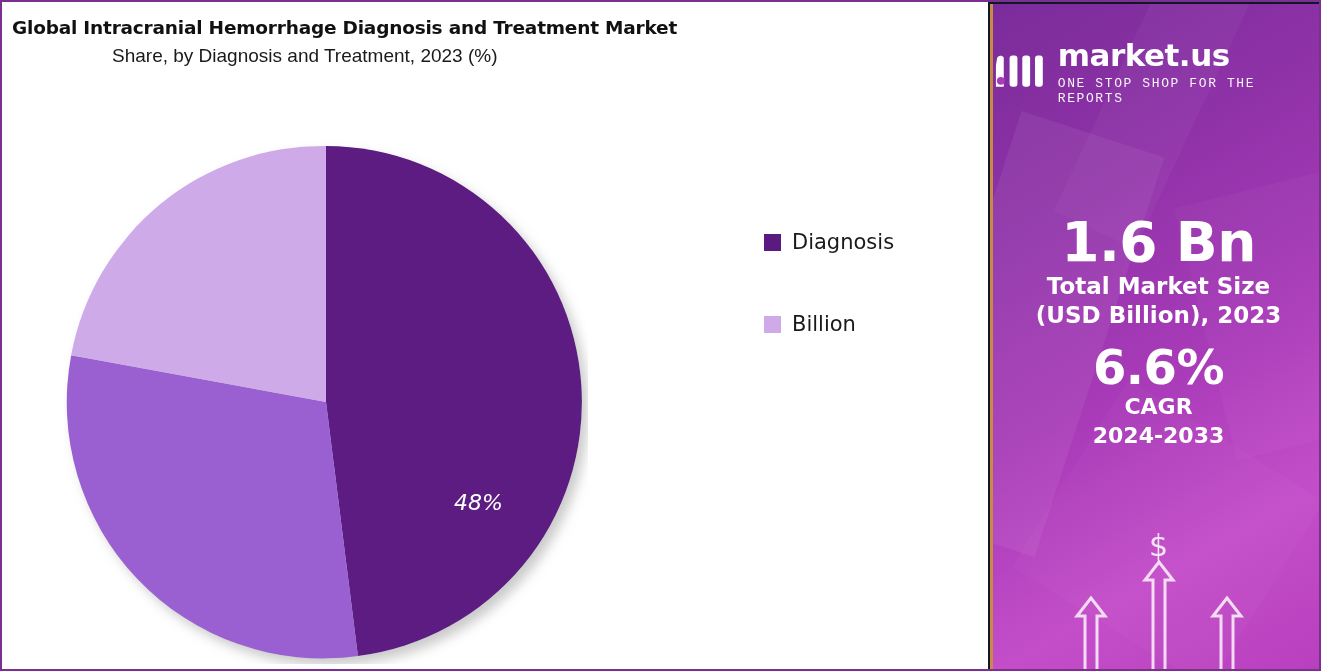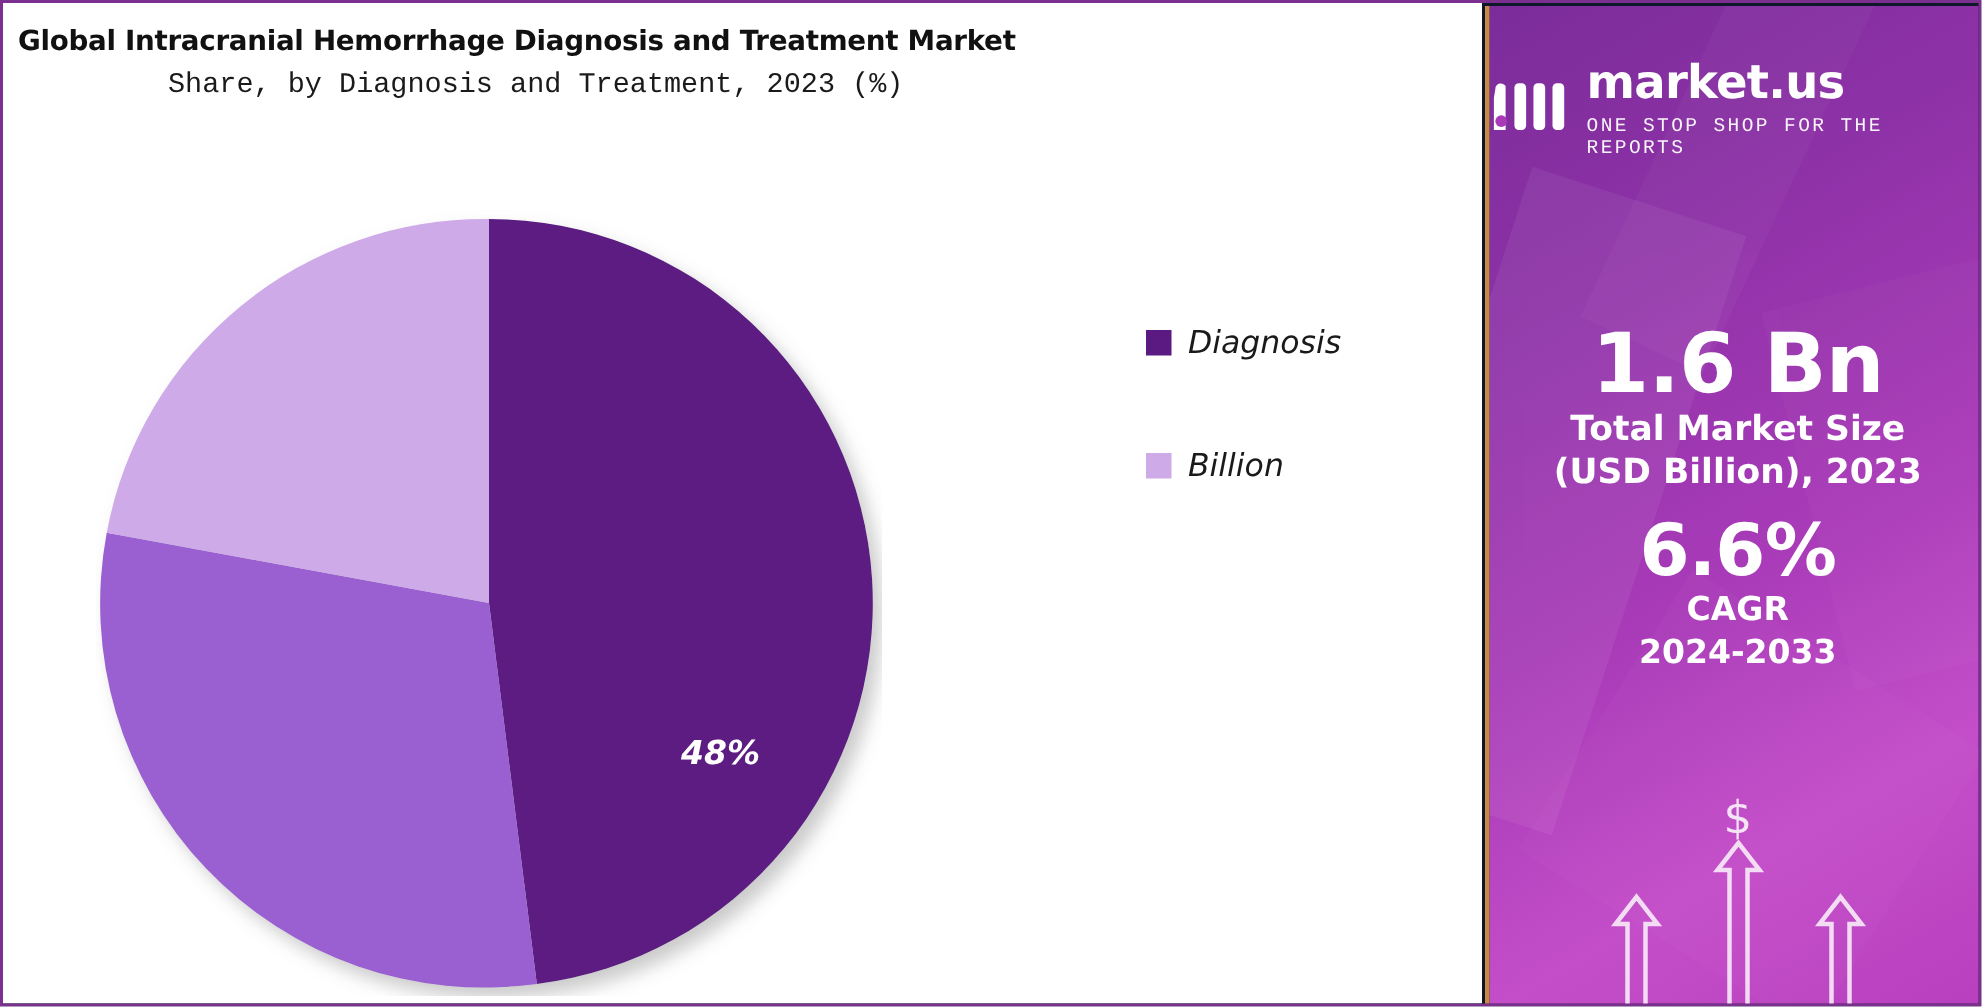--- a/index.html
+++ b/index.html
@@ -35,21 +35,21 @@
   }
   #chart-title {
     font-family: "DejaVu Sans", sans-serif;
     font-weight: bold;
     font-size: 18.5px;
     color: #111111;
     letter-spacing: -0.2px;
     line-height: 1.25;
   }
   #chart-subtitle {
-    font-family: Liberation Mono, monospace;
+    font-family: Liberation Sans, sans-serif;
     font-weight: normal;
     font-size: 19px;
     color: #1a1a1a;
     margin-top: 6px;
     margin-left: 100px;
     line-height: 1.2;
   }
   #pie-wrap {
     position: absolute;
     left: 62px;
@@ -58,31 +58,30 @@
     height: 524px;
   }
   #pie-svg {
     display: block;
   }
   #pie-label {
     position: absolute;
     left: 390px;
     top: 350px;
     font-family: "DejaVu Sans", sans-serif;
-    font-weight: bold;
+    font-weight: normal;
     font-style: italic;
     font-size: 22px;
     color: #ffffff;
   }
   #legend {
     position: absolute;
     left: 762px;
-    top: 185px;
+    top: 199px;
     width: 210px;
-    font-style: italic;
   }
   .legend-row {
     display: flex;
     align-items: center;
     height: 82px;
   }
   .legend-swatch {
     width: 17px;
     height: 17px;
     margin-right: 11px;

